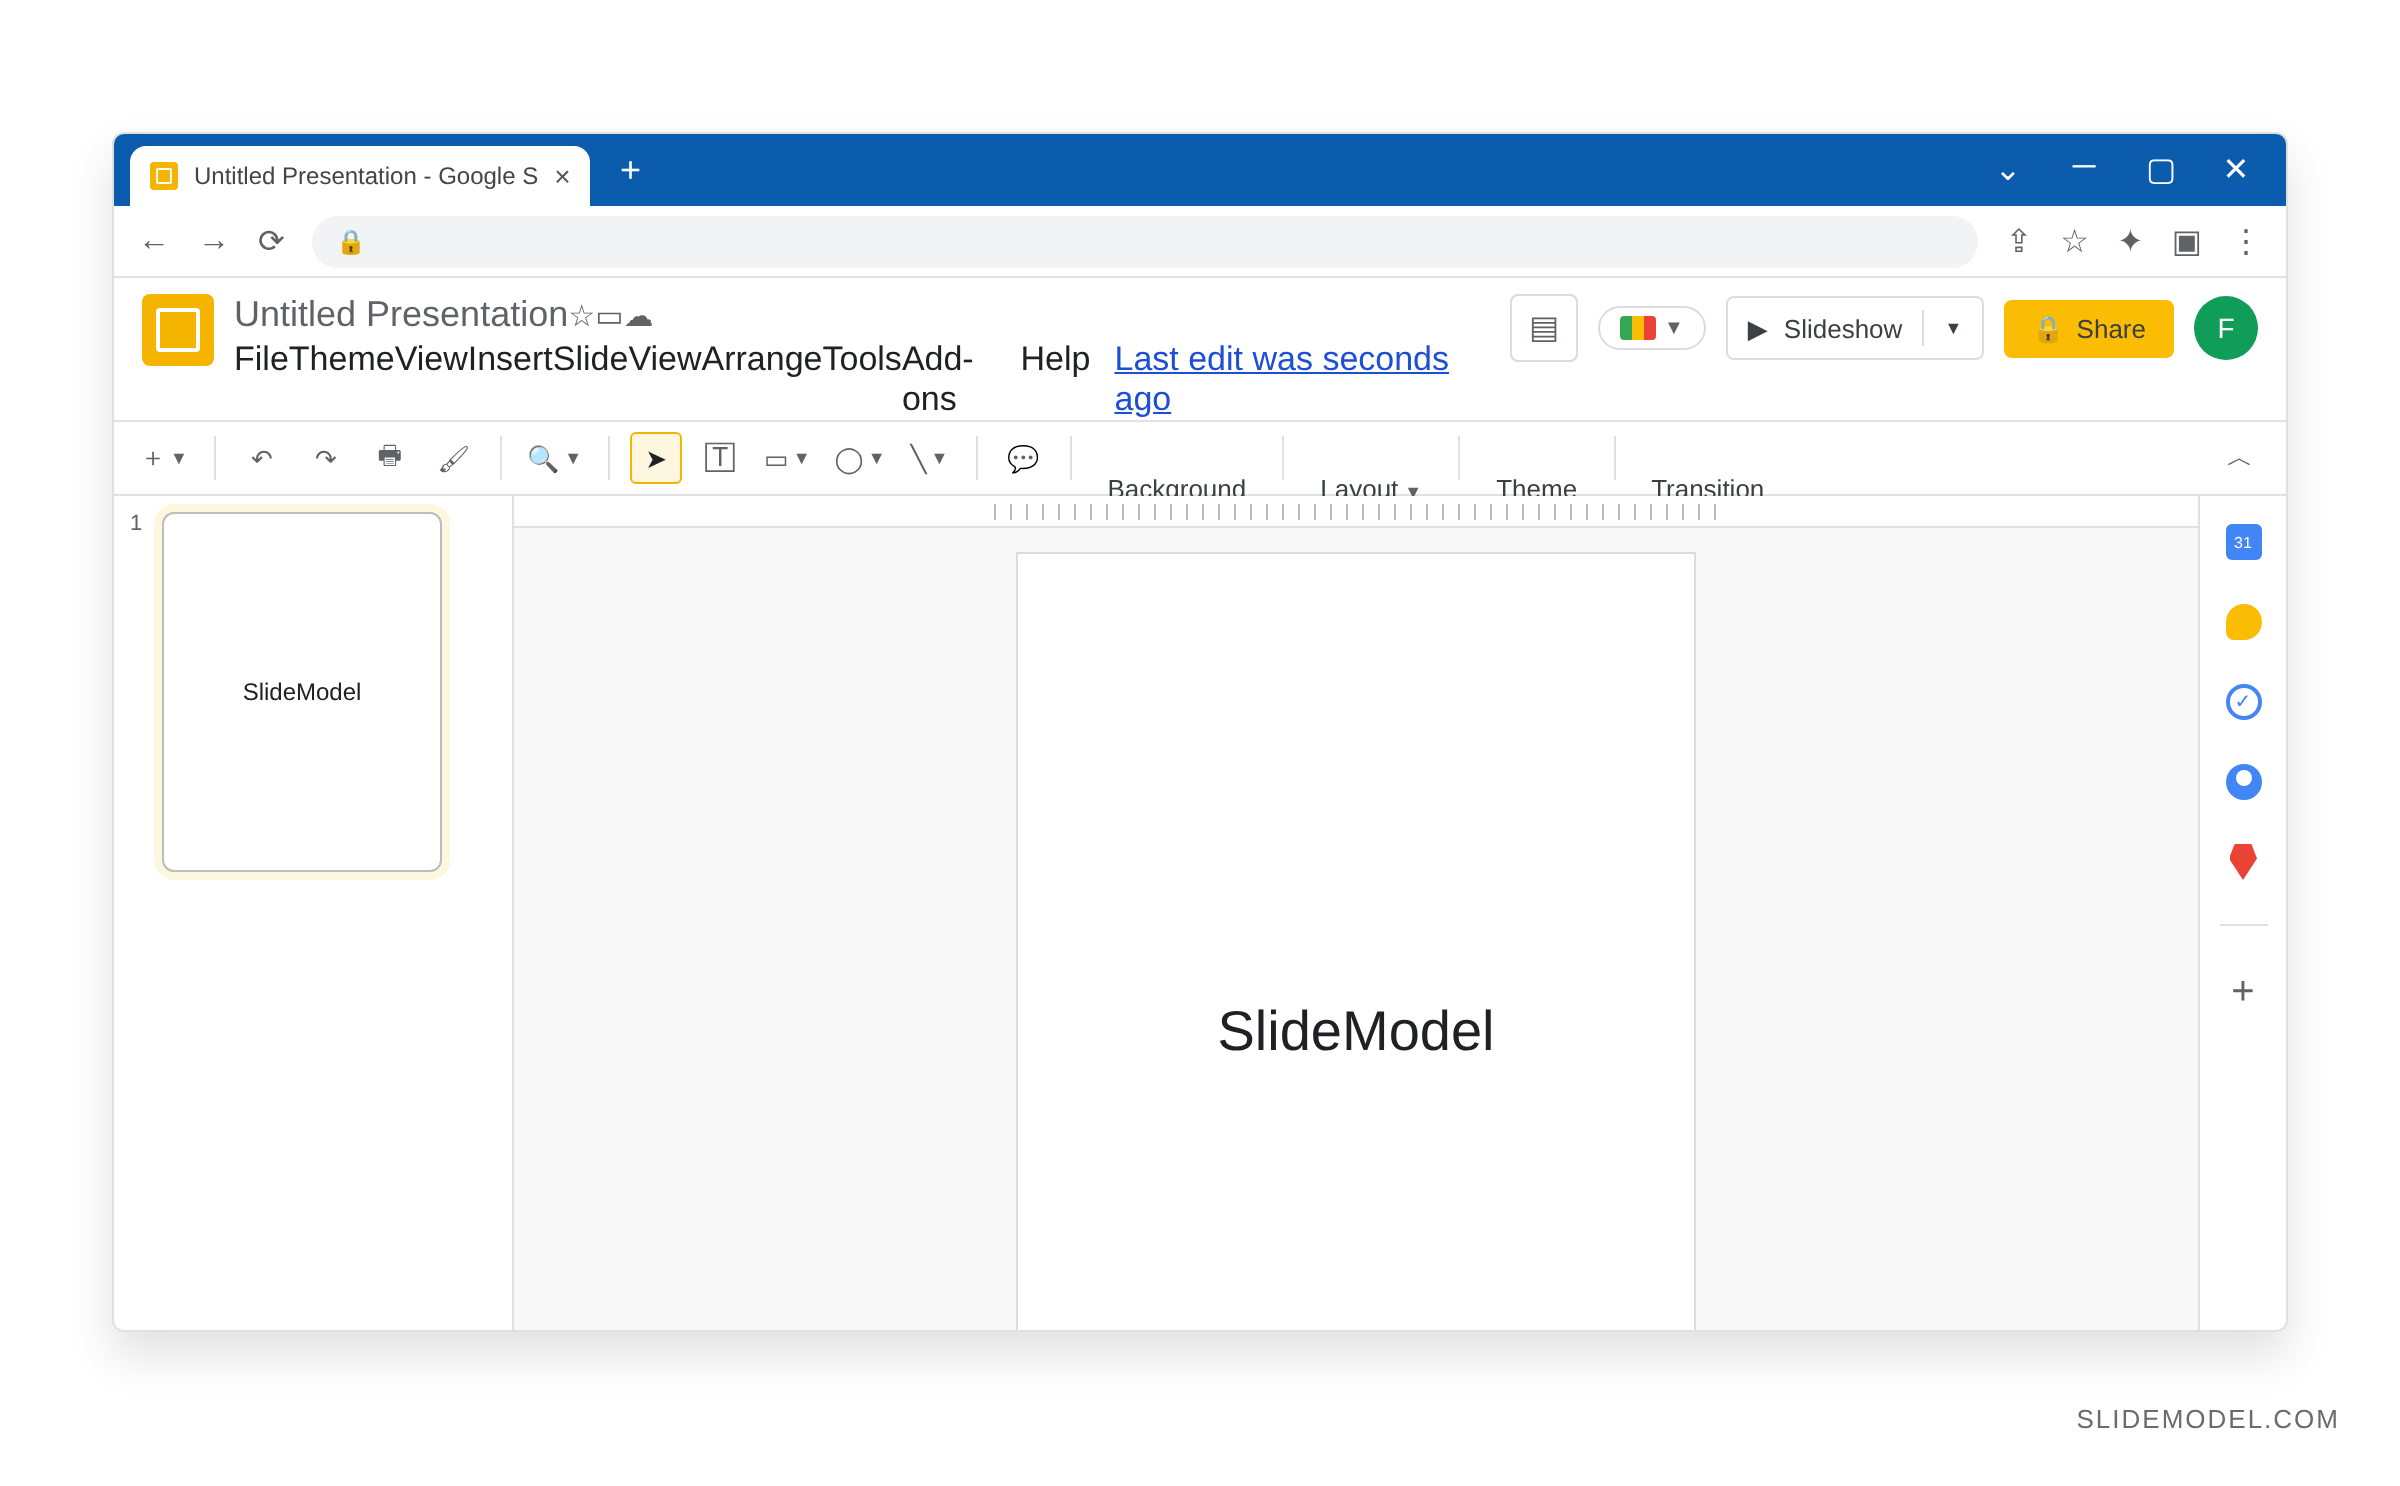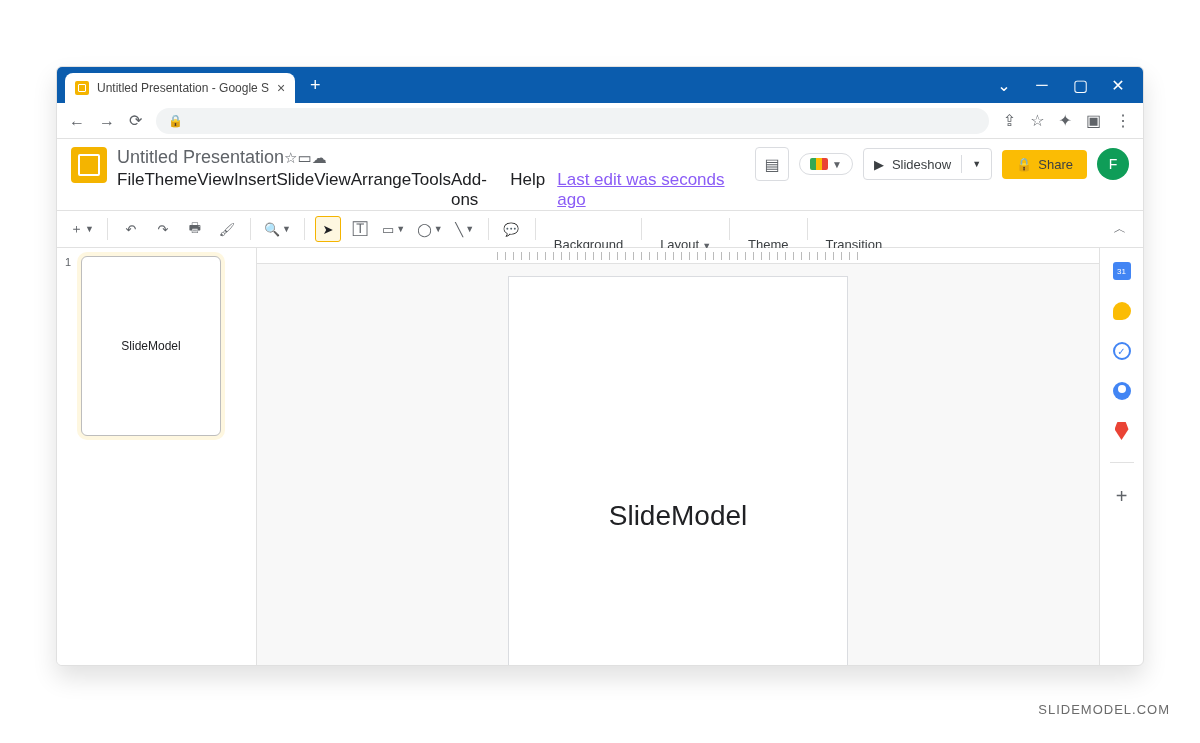--- a/index.html
+++ b/index.html
@@ -37,21 +37,21 @@
   .addricon { color: #5f6368; font-size: 16px; }
   
   .docheader { display: flex; align-items: flex-start; padding: 8px 14px 0 14px; gap: 10px; }
   .applogo { width: 36px; height: 36px; background: #f4b400; border-radius: 4px; position: relative; flex-shrink:0; }
   .applogo::after { content:""; position:absolute; inset:7px; border:2px solid #fff; border-radius:2px; }
   .titleblock { display:flex; flex-direction:column; }
   .titlerow { display:flex; align-items:center; gap:0; }
   .doctitle { font-size: 18px; color:#5f6368; }
   .titleicon { color:#5f6368; font-size:15px; }
   .menubar { display:flex; font-size:17px; color:#202124; margin-top:2px; }
-  .menubar .lastedit { color:#8b5cf6; text-decoration: underline; margin-left: 12px; }
+  .menubar .lastedit { color:#1d4ed8; text-decoration: underline; margin-left: 12px; }
   .headerright { margin-left:auto; display:flex; align-items:center; gap:10px; }
   .iconbtn { width:34px; height:34px; border:1px solid #dadce0; border-radius:4px; display:flex;align-items:center;justify-content:center; color:#5f6368; font-size:16px; background:#fff; }
   .meetbtn { border:1px solid #dadce0; border-radius:18px; padding:4px 10px; display:flex; align-items:center; gap:4px; }
   .meetbtn .cam { width:18px; height:12px; background: linear-gradient(90deg,#34a853 33%,#fbbc04 33% 66%,#ea4335 66%); border-radius:2px; }
   .slideshowbtn { border:1px solid #dadce0; border-radius:4px; padding:6px 10px; display:flex; align-items:center; gap:8px; font-size:13px; color:#3c4043; background:#fff; }
   .slideshowbtn .divider { width:1px; height:18px; background:#dadce0; margin:0 2px; }
   .sharebtn { background:#fbbc04; border-radius:4px; padding:7px 14px; display:flex; align-items:center; gap:6px; font-size:13px; font-weight:500; color:#3c4043; }
   .avatar { width:32px; height:32px; border-radius:50%; background:#0f9d58; color:#fff; display:flex;align-items:center;justify-content:center; font-size:14px; }
   
   .toolbar { height:38px; border-top:1px solid #e1e1e1; border-bottom:1px solid #e1e1e1; display:flex; align-items:center; padding:0 10px; gap:6px; font-size:13px; color:#3c4043; }

